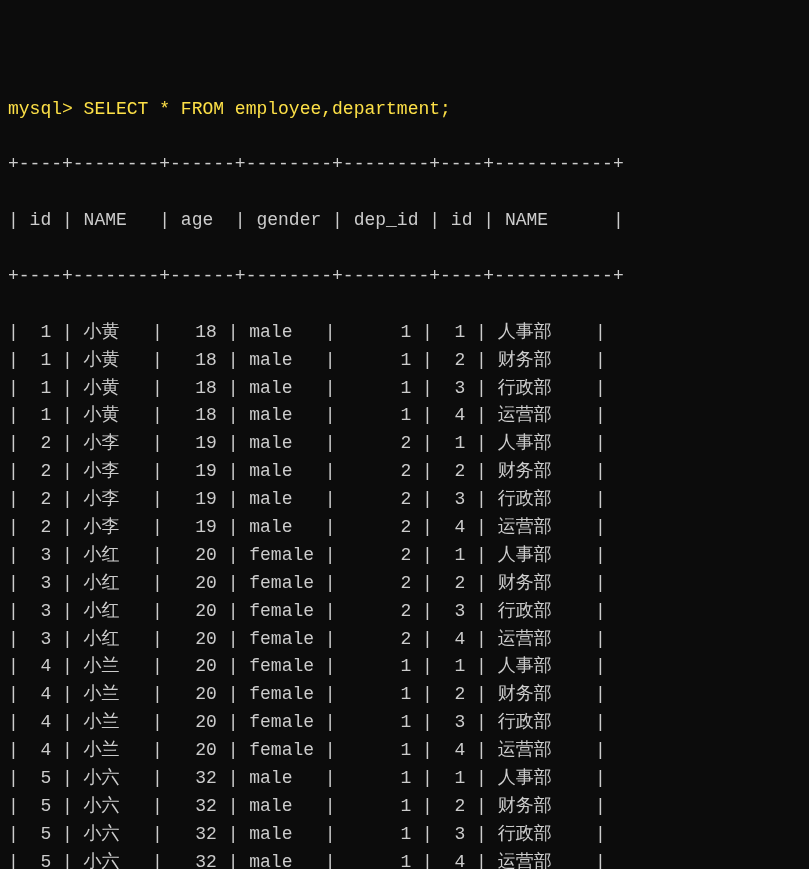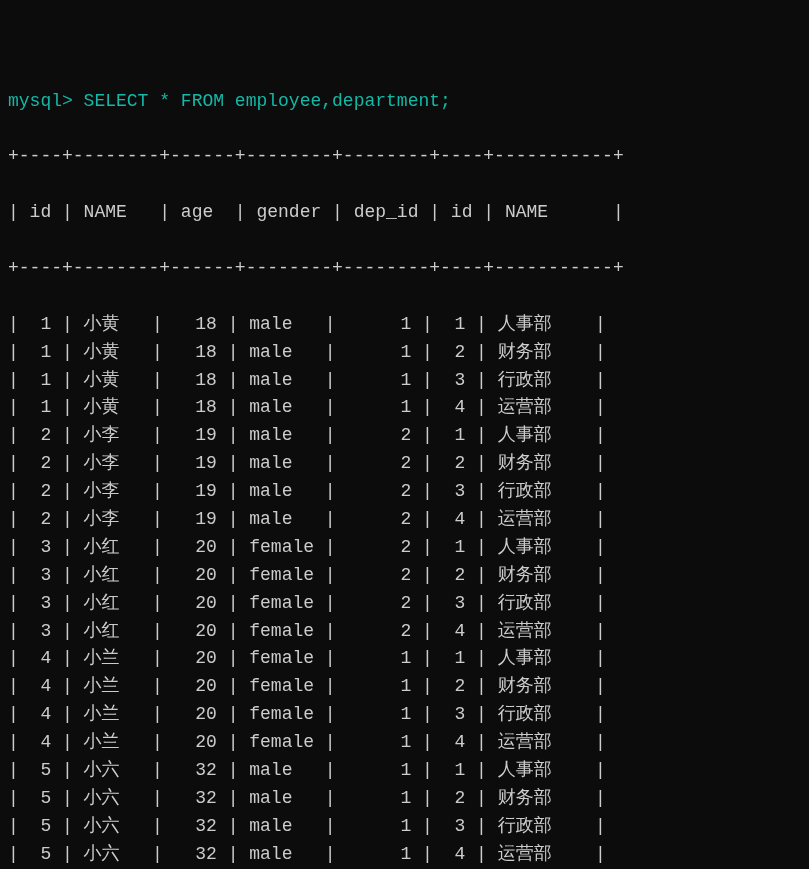--- a/index.html
+++ b/index.html
@@ -8,21 +8,22 @@
     background: #0c0c0c;
     color: #cccccc;
     font-family: "Consolas", "Courier New", monospace;
     font-size: 18px;
     line-height: 1.55;
     white-space: pre;
     width: 809px;
     box-sizing: border-box;
   }
   .prompt {
-    color: #14b8a6;
+    color: #fde047;
+    margin-top: 8px;
   }
   .row {
     display: block;
   }
 </style>
 </head>
 <body>
 
 
 <div class="prompt">mysql&gt; SELECT * FROM employee,department;</div>

